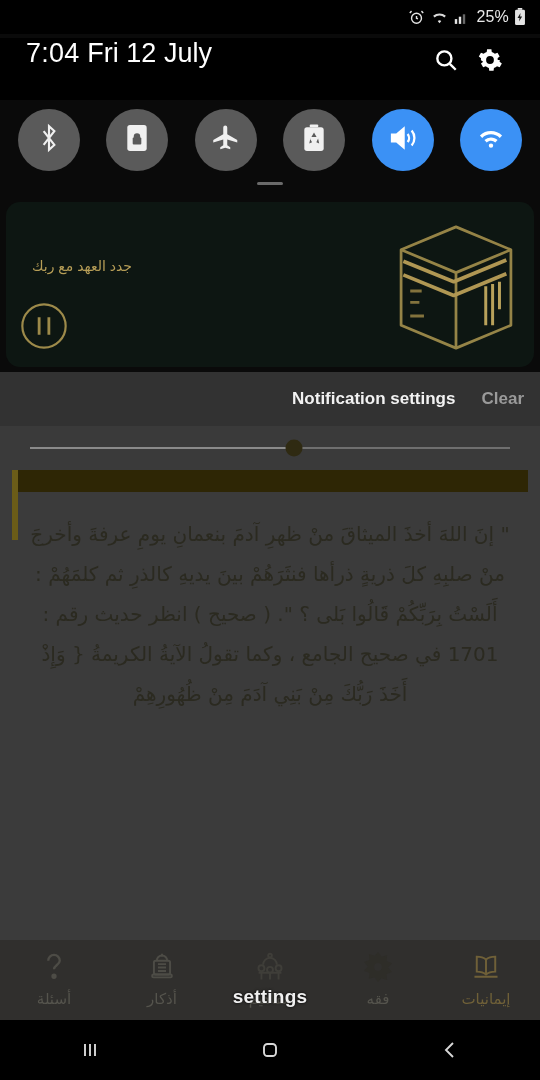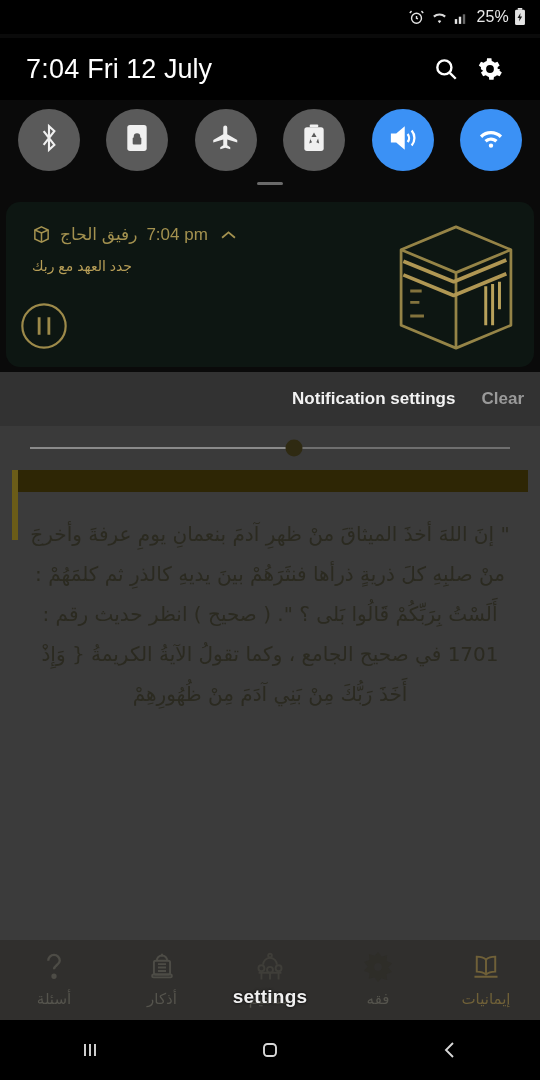--- a/index.html
+++ b/index.html
@@ -14,21 +14,21 @@
     position:absolute; top:0; left:0; width:540px; height:34px;
     display:flex; align-items:center; justify-content:flex-end;
     padding-right:14px; gap:5px; background:#000;padding-left:36px;
   }
   .st-ic { display:flex; align-items:center; color:#e4e4e4; }
   .st-battery-pct { color:#e8e8e8; font-size:16px; letter-spacing:.2px; margin-left:1px; }
 
   
   .panel-header {
     position:absolute; top:38px; left:0; width:540px; height:62px;
-    display:flex; align-items:center; padding:0 28px 0 26px; background:#000;
+    display:flex; align-items:flex-start; padding:0 28px 0 26px; background:#000;
   }
   .ph-time { color:#fff; font-size:27px; font-weight:400; letter-spacing:.2px; }
   .ph-date { color:#fff; font-size:27px; font-weight:400; margin-left:8px; }
   .ph-spacer { flex:1; }
   .ph-btn { width:44px; height:44px; display:flex; align-items:center; justify-content:center; }
 
   
   .toggles {
     position:absolute; top:104px; left:0; width:540px; height:72px;
     display:flex; align-items:center; justify-content:space-between; padding:0 18px;
@@ -218,35 +218,20 @@
     <span class="notif-kaaba">
       <svg width="140" height="135" viewBox="0 0 120 118" fill="none" stroke="#9d8a4a" stroke-width="2.4" stroke-linejoin="round">
         <path d="M60 6L108 26v66L60 112 12 92V26z"></path>
         <path d="M12 26l48 20 48-20M60 46v66"></path>
         <path d="M14 36l44 18 46-19M14 48l44 18 46-19" stroke-width="3.2" stroke="#b99e57"></path>
         <path d="M86 58v34M92 56v36M98 54v24" stroke="#c2a95f" stroke-width="2.6"></path>
         <path d="M20 62h10M20 72h8M20 84h12" stroke="#8a7940" stroke-width="2.6"></path>
       </svg>
     </span>
 
-    <div class="notif-head">
-      <span class="notif-appicon">
-        <svg width="19" height="19" viewBox="0 0 20 20" fill="none" stroke="#a3914f" stroke-width="1.6">
-          <path d="M10 2l7 3.2v9.6L10 18l-7-3.2V5.2z"></path>
-          <path d="M3 5.2l7 3.2 7-3.2M10 8.4V18"></path>
-        </svg>
-      </span>
-      <span class="notif-app">رفيق الحاج</span>
-      <span class="notif-time">7:04 pm</span>
-      <span class="notif-chev">
-        <svg width="15" height="10" viewBox="0 0 14 9" fill="none" stroke="#a3914f" stroke-width="1.7">
-          <path d="M1 7l6-5 6 5"></path>
-        </svg>
-      </span>
-    </div>
 
     <div class="notif-title">جدد العهد مع ربك</div>
   </div>
 
   <span class="notif-pause">
     <svg width="52" height="52" viewBox="0 0 48 48" fill="none" stroke="#9d8a4a" stroke-width="2">
       <circle cx="24" cy="24" r="20"></circle>
       <path d="M19.5 16v16M28.5 16v16" stroke-width="2.6"></path>
     </svg>
   </span>

